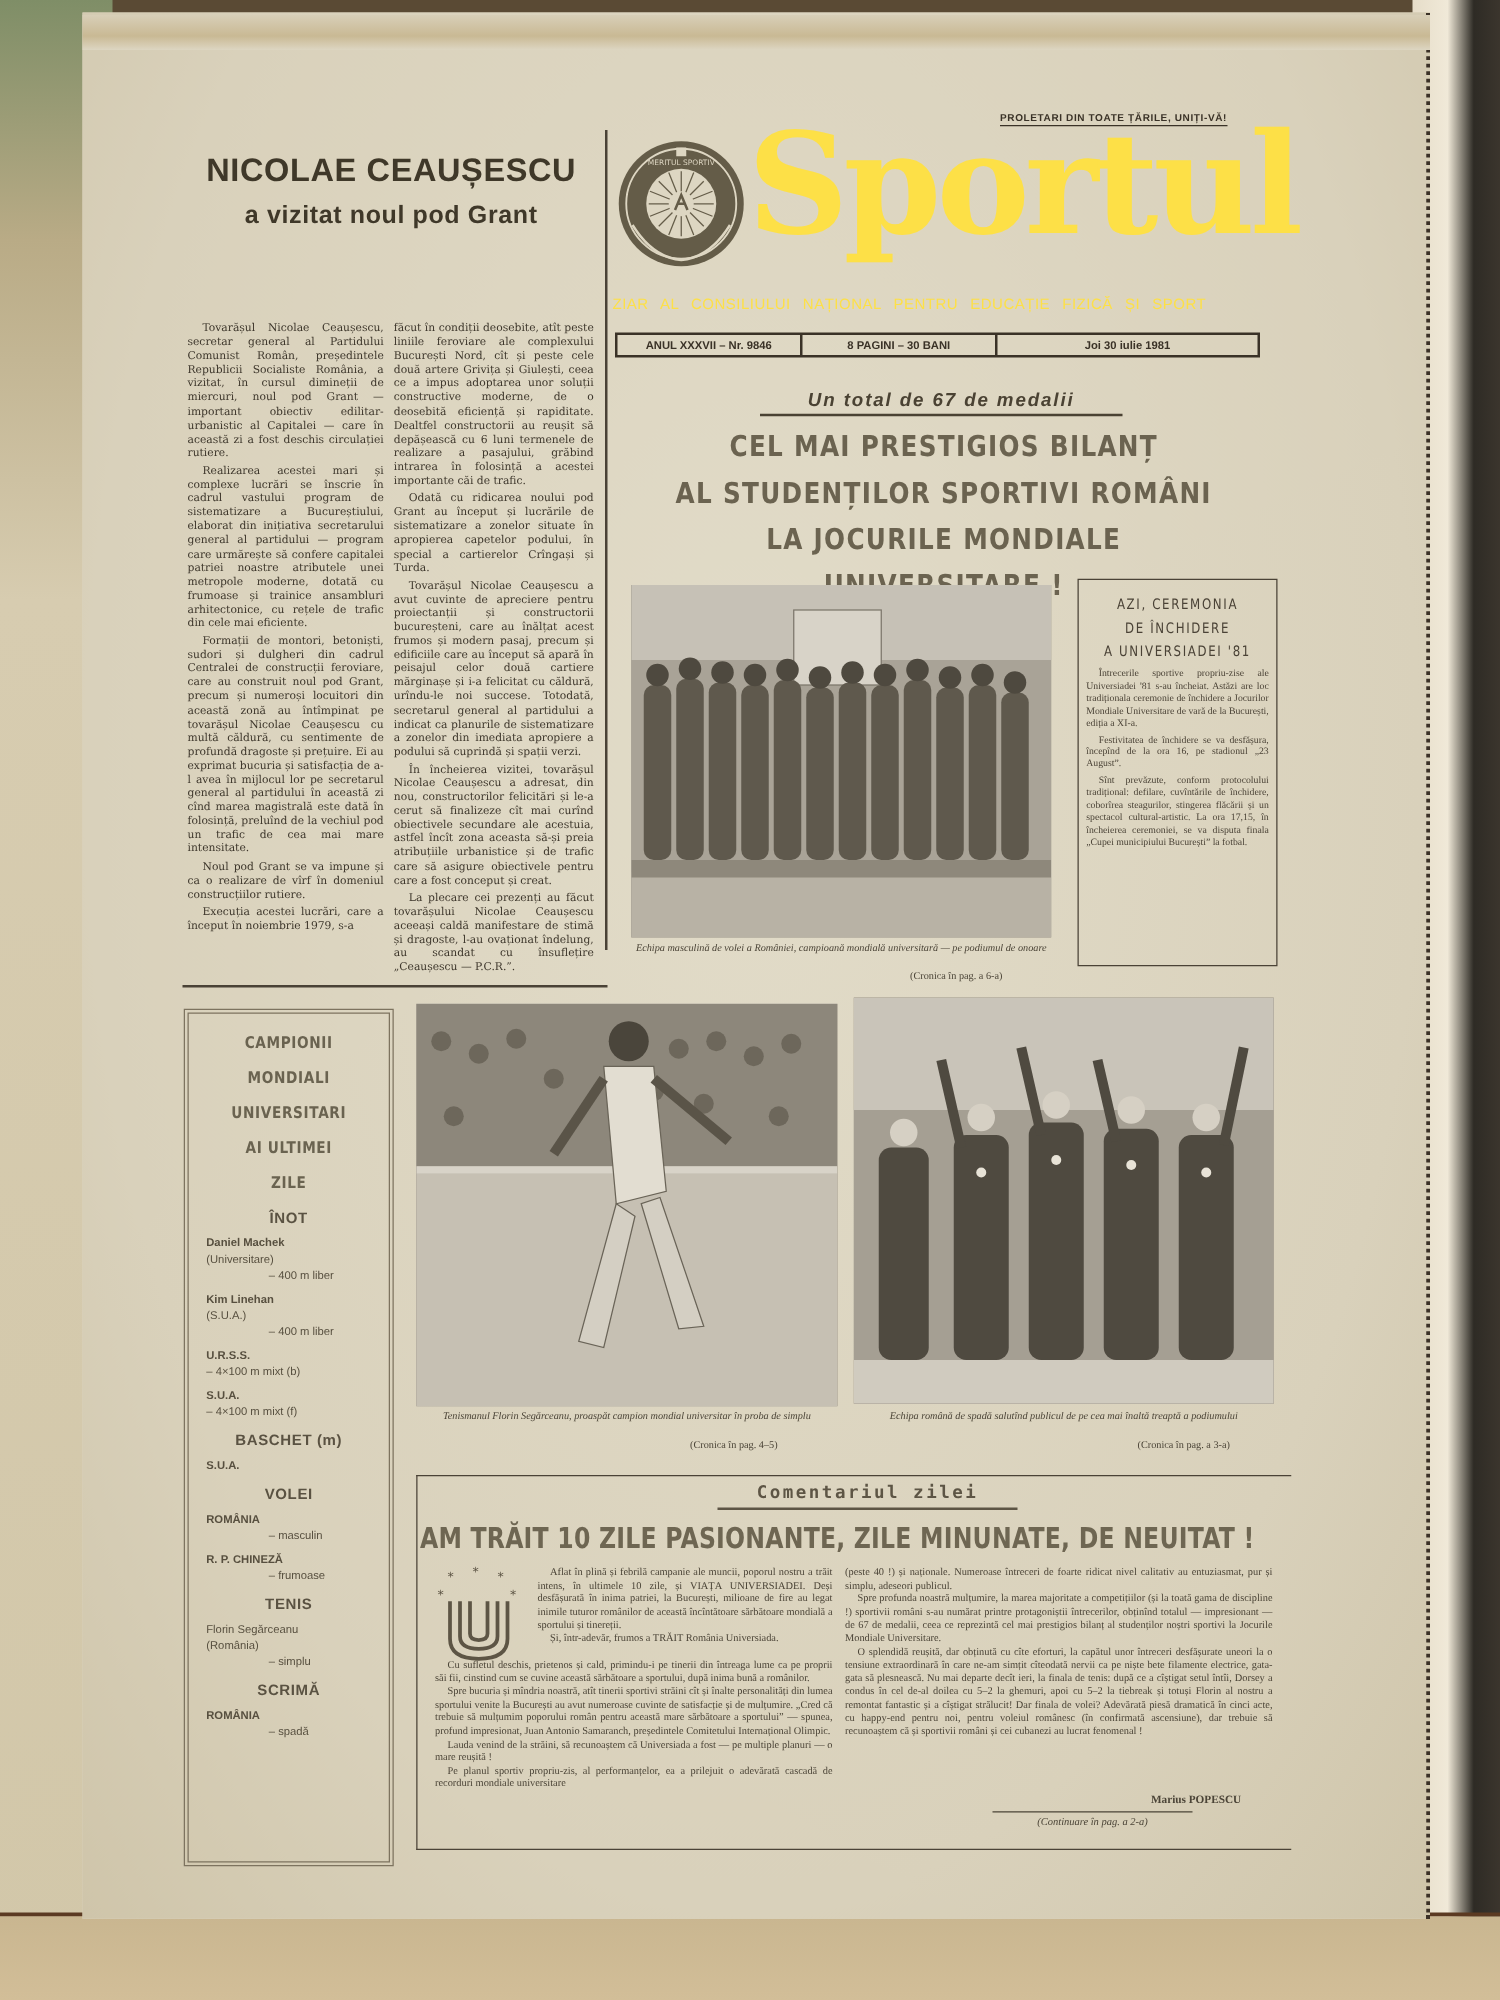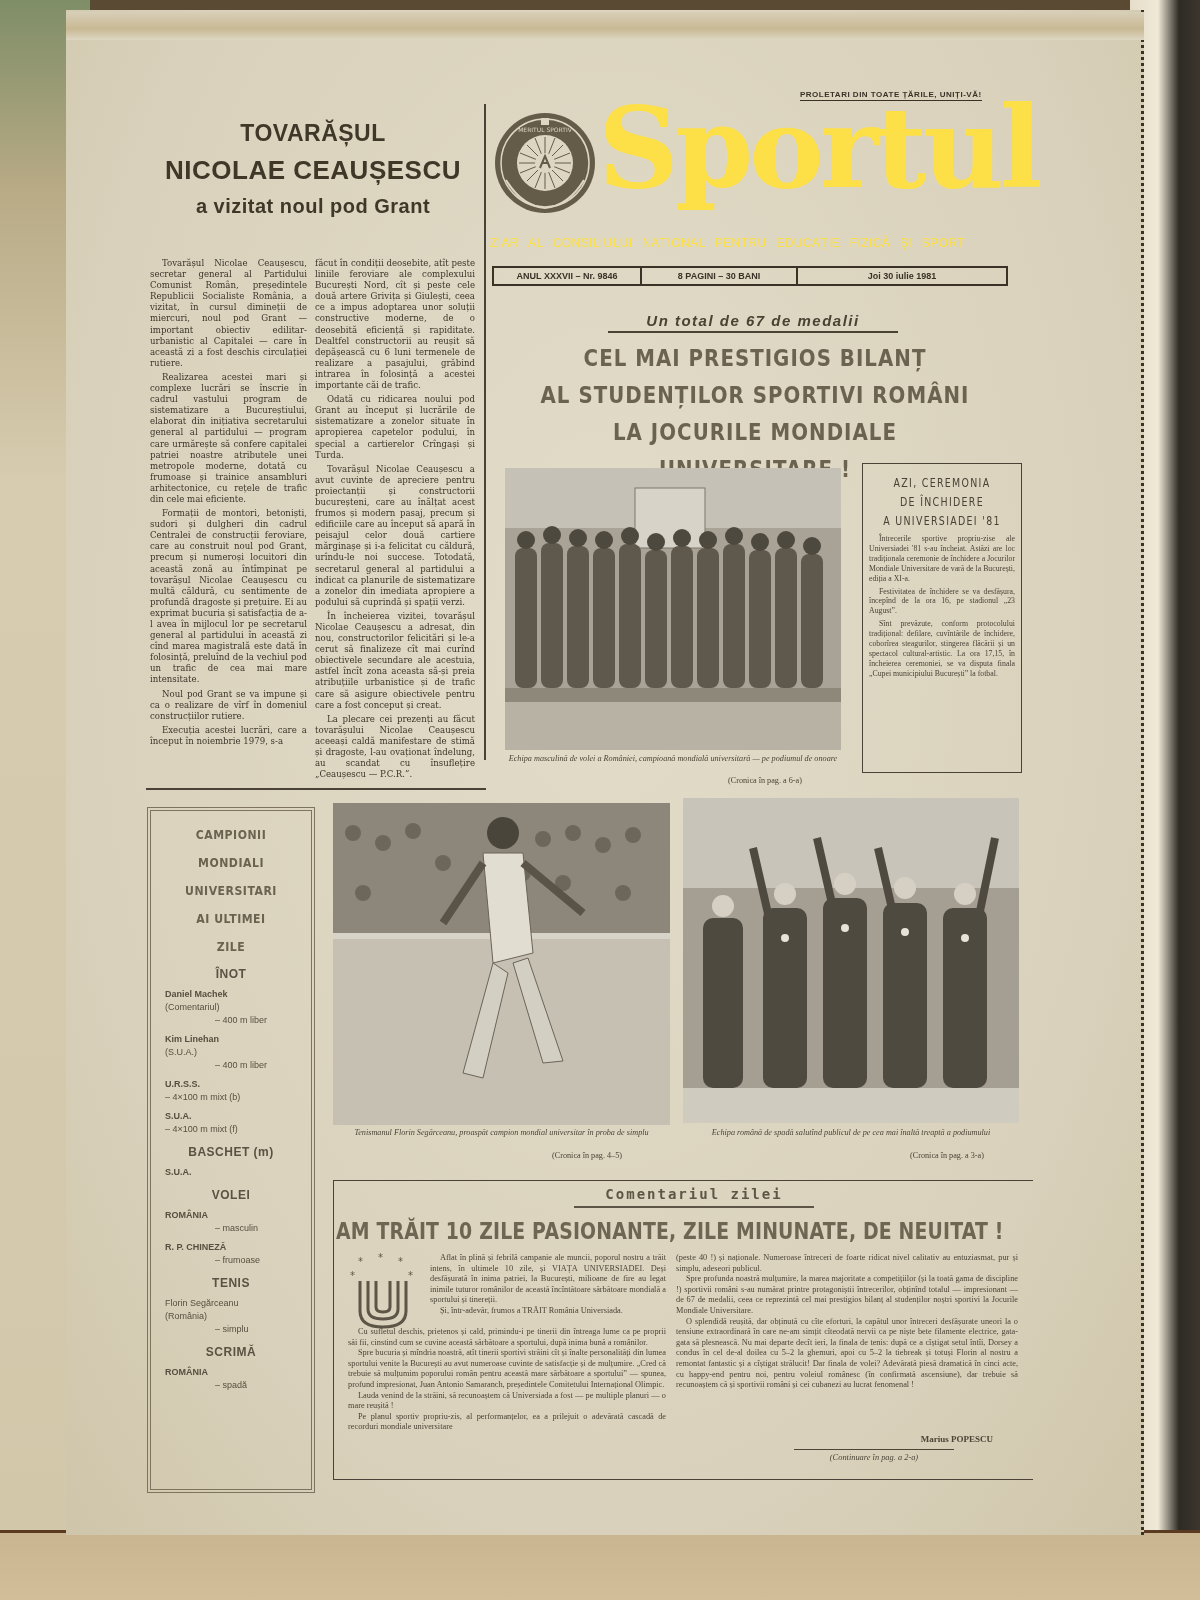--- a/index.html
+++ b/index.html
@@ -203,21 +203,20 @@
 <div class="infobar">
   <span class="c1">ANUL XXXVII – Nr. 9846</span>
   <span class="c2">8 PAGINI – 30 BANI</span>
   <span class="c3">Joi 30 iulie 1981</span>
 </div>
 
 <div class="rule-v" style="left:484px; top:104px; width:2px; height:656px;"></div>
 <div class="rule-h" style="left:146px; top:788px; width:340px; height:2px;"></div>
 
 <div class="art-title">
-  <div class="t1">TOVARĂȘUL</div>
   <div class="t2">NICOLAE CEAUȘESCU</div>
   <div class="t3">a vizitat noul pod Grant</div>
 </div>
 <div class="col-text" style="left:150px; top:258px; width:157px;">
   <p>Tovarășul Nicolae Ceaușescu, secretar general al Partidului Comunist Român, președintele Republicii Socialiste România, a vizitat, în cursul dimineții de miercuri, noul pod Grant — important obiectiv edilitar-urbanistic al Capitalei — care în această zi a fost deschis circulației rutiere.</p>
   <p>Realizarea acestei mari și complexe lucrări se înscrie în cadrul vastului program de sistematizare a Bucureștiului, elaborat din inițiativa secretarului general al partidului — program care urmărește să confere capitalei patriei noastre atributele unei metropole moderne, dotată cu frumoase și trainice ansambluri arhitectonice, cu rețele de trafic din cele mai eficiente.</p>
   <p>Formații de montori, betoniști, sudori și dulgheri din cadrul Centralei de construcții feroviare, care au construit noul pod Grant, precum și numeroși locuitori din această zonă au întîmpinat pe tovarășul Nicolae Ceaușescu cu multă căldură, cu sentimente de profundă dragoste și prețuire. Ei au exprimat bucuria și satisfacția de a-l avea în mijlocul lor pe secretarul general al partidului în această zi cînd marea magistrală este dată în folosință, preluînd de la vechiul pod un trafic de cea mai mare intensitate.</p>
   <p>Noul pod Grant se va impune și ca o realizare de vîrf în domeniul construcțiilor rutiere.</p>
   <p>Execuția acestei lucrări, care a început în noiembrie 1979, s-a</p>
 </div>
@@ -294,21 +293,21 @@
     <div>CAMPIONII</div>
     <div>MONDIALI</div>
     <div>UNIVERSITARI</div>
     <div>AI ULTIMEI</div>
     <div>ZILE</div>
   </div>
 
   <div class="champ-sport">ÎNOT</div>
   <div class="champ-entry">
     <div class="n">Daniel Machek</div>
-    <div>(Comentariul)</div>
+    <div>(Universitare)</div>
     <div class="e">– 400 m liber</div>
   </div>
   <div class="champ-entry">
     <div class="n">Kim Linehan</div>
     <div>(S.U.A.)</div>
     <div class="e">– 400 m liber</div>
   </div>
   <div class="champ-entry">
     <div class="n">U.R.S.S.</div>
     <div>– 4×100 m mixt (b)</div>

